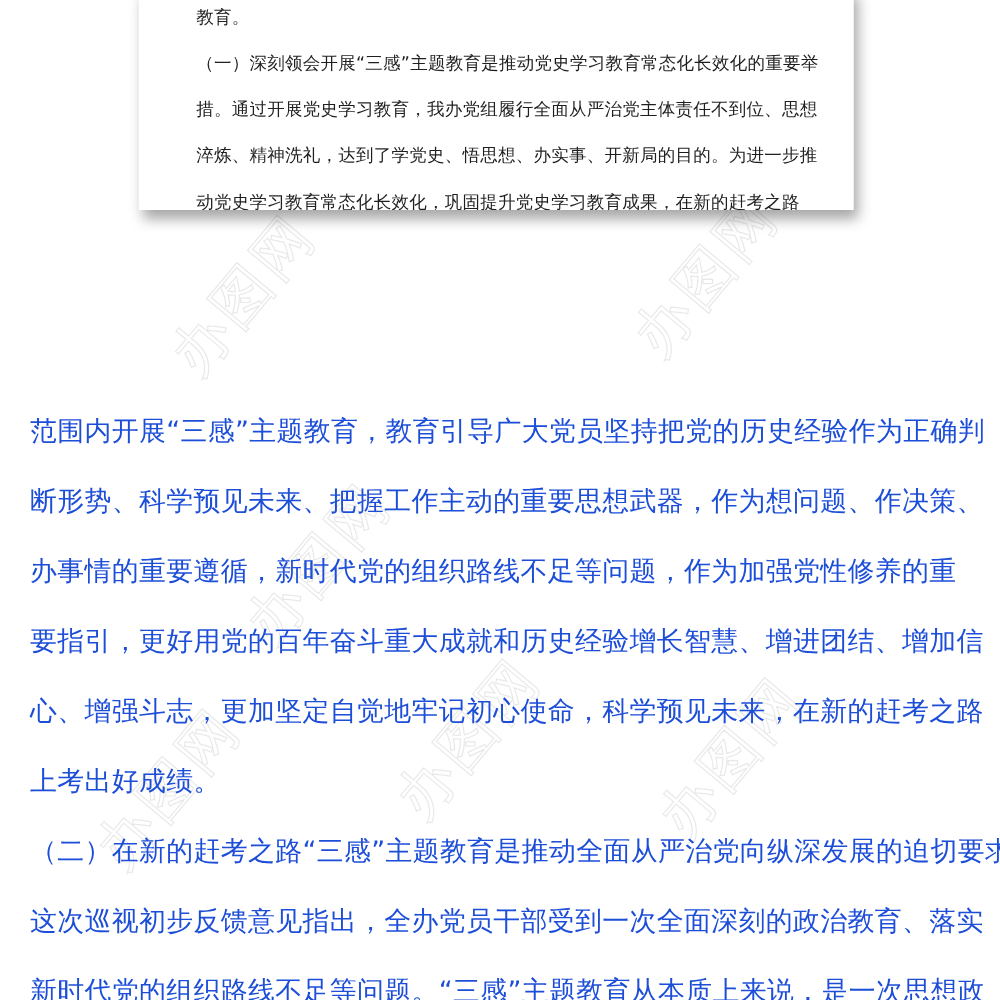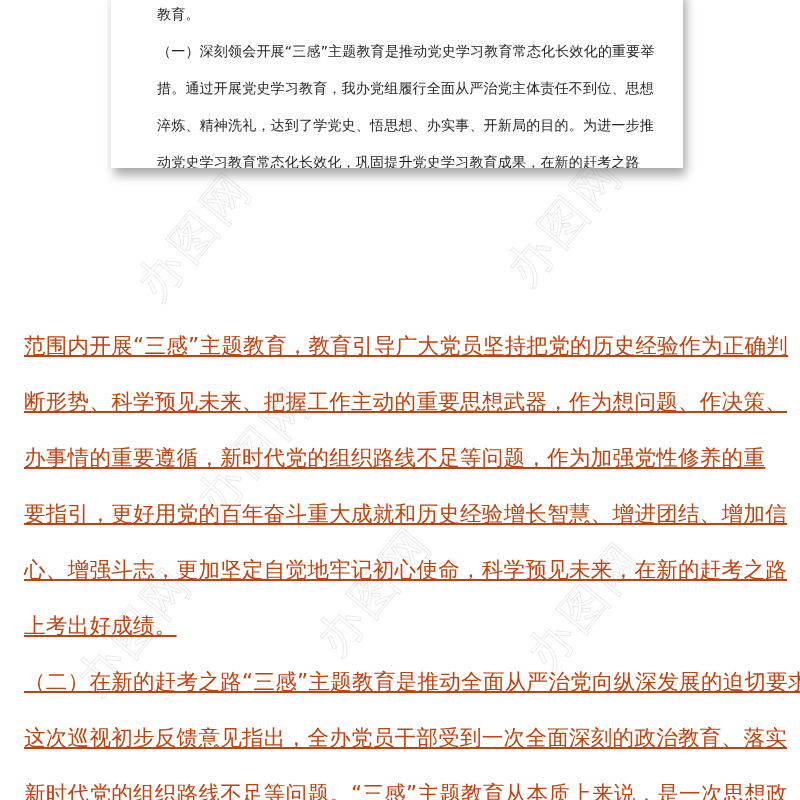--- a/index.html
+++ b/index.html
@@ -51,23 +51,22 @@
     left: 24px;
     top: 318px;
     width: 770px;
     z-index: 2;
   }
   .body-line {
     height: 56px;
     line-height: 56px;
     font-size: 21.5px;
     white-space: nowrap;
-    color: #c2410c;
+    color: #1d4ed8;
     letter-spacing: 0.3px;
-    text-decoration: underline;
   }
   
   .watermark {
     position: absolute;
     font-size: 46px;
     color: transparent;
     -webkit-text-stroke: 1px rgba(0,0,0,0.09);
     transform: rotate(-50deg);
     white-space: nowrap;
     z-index: 1;

